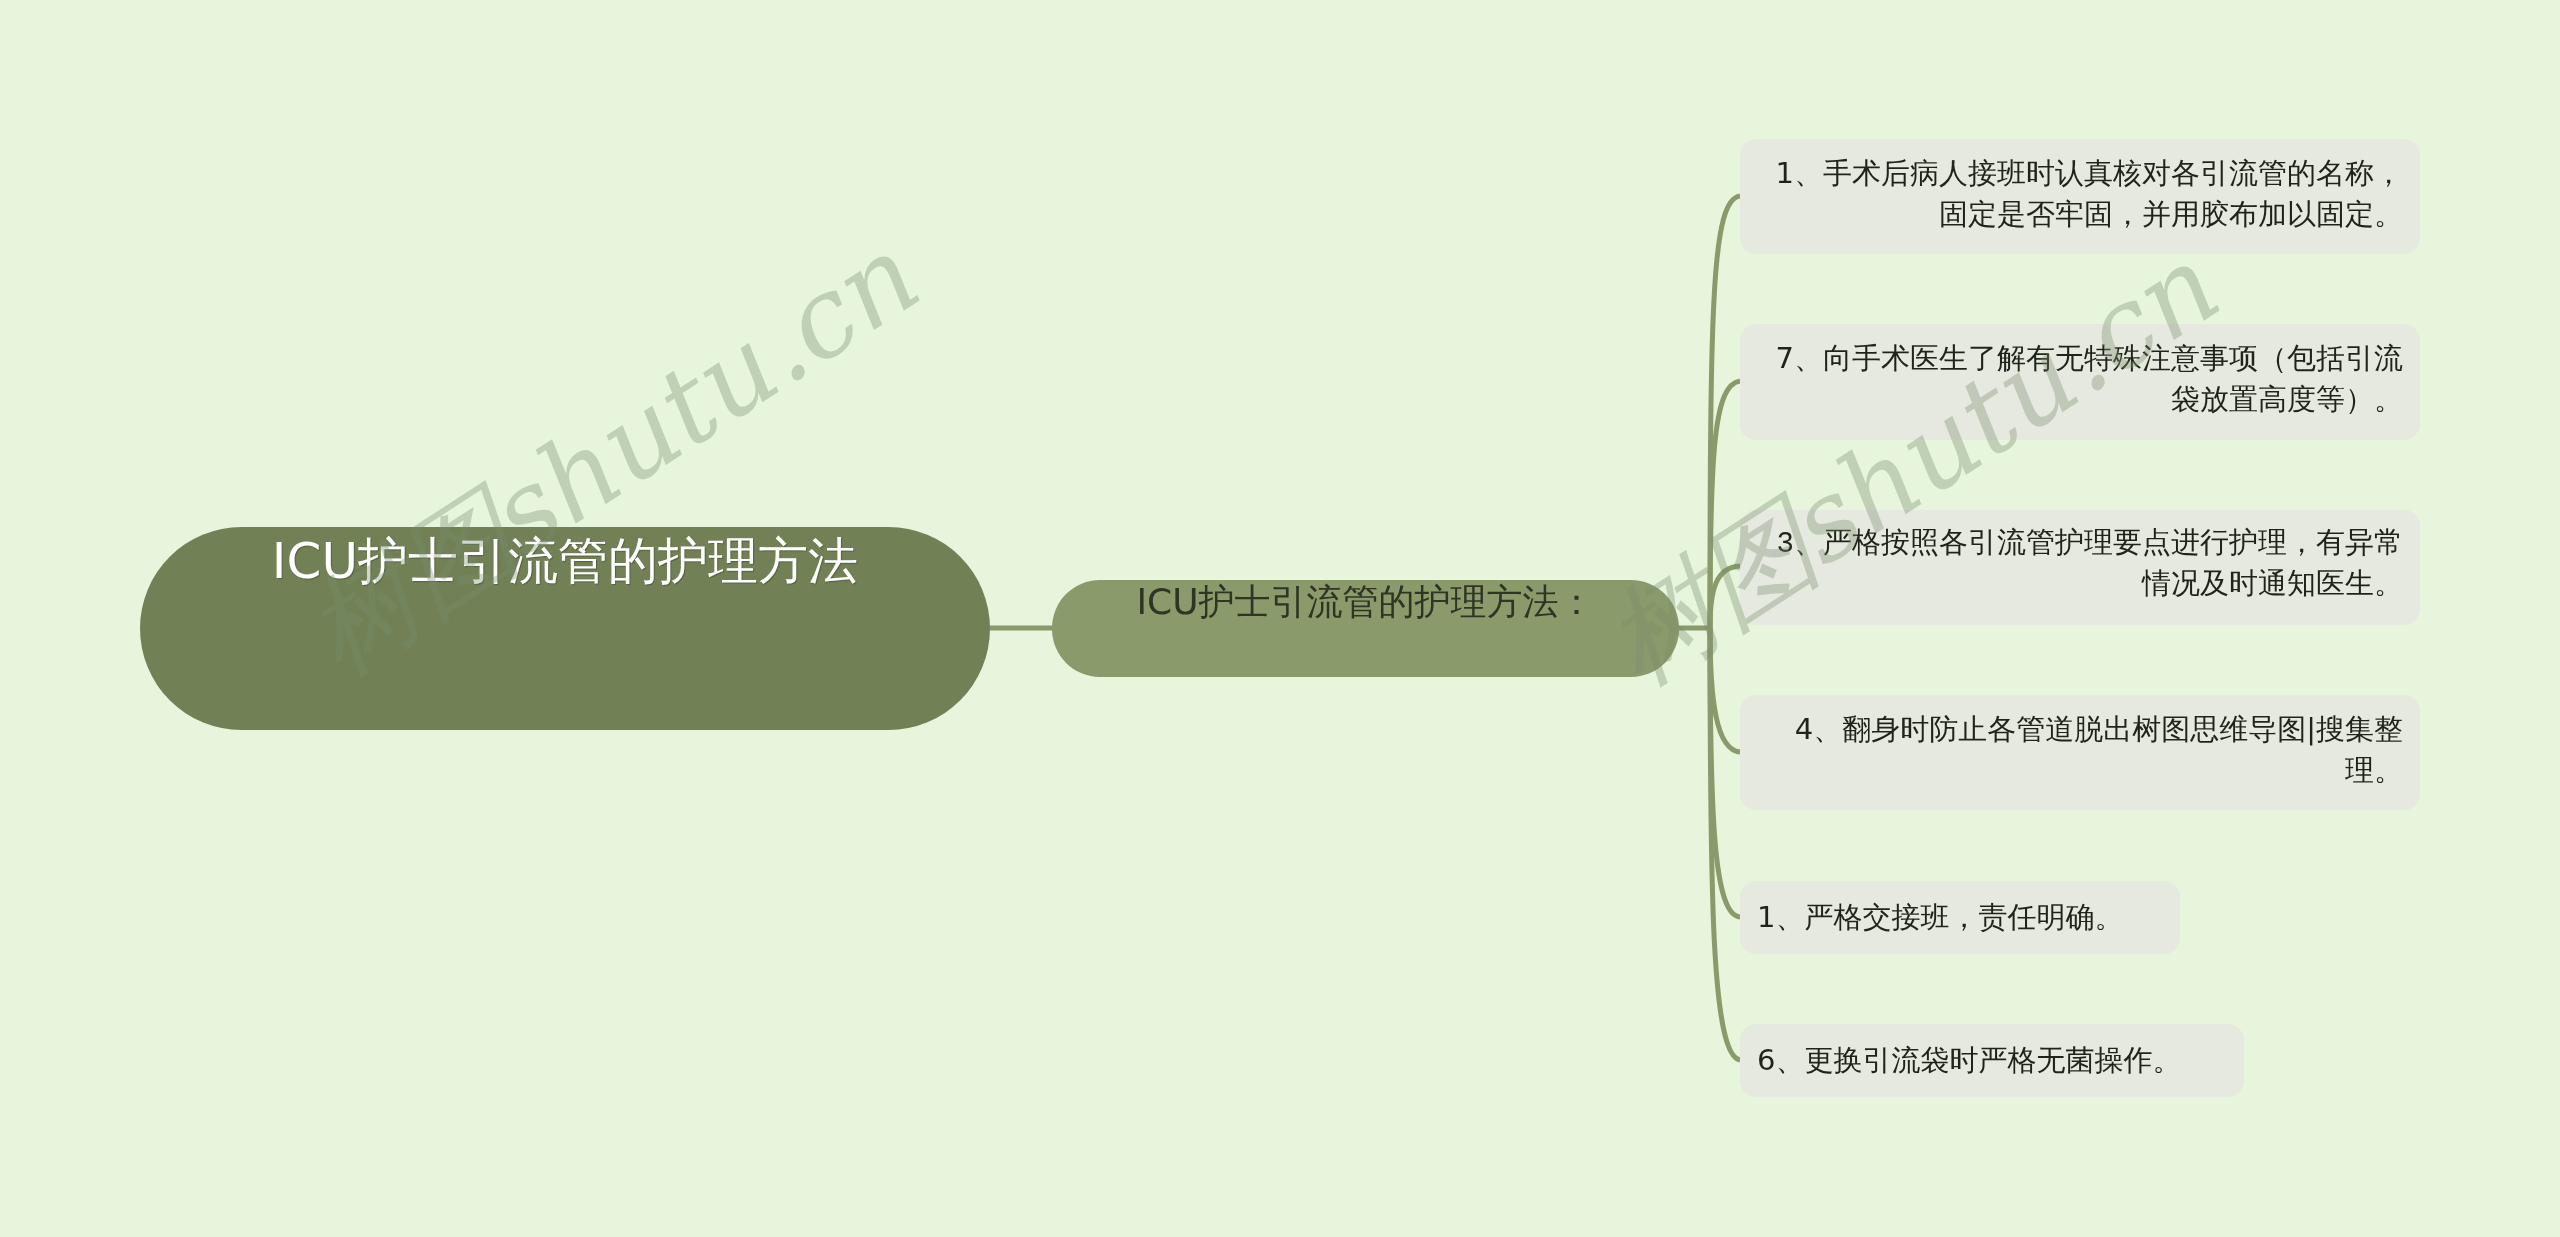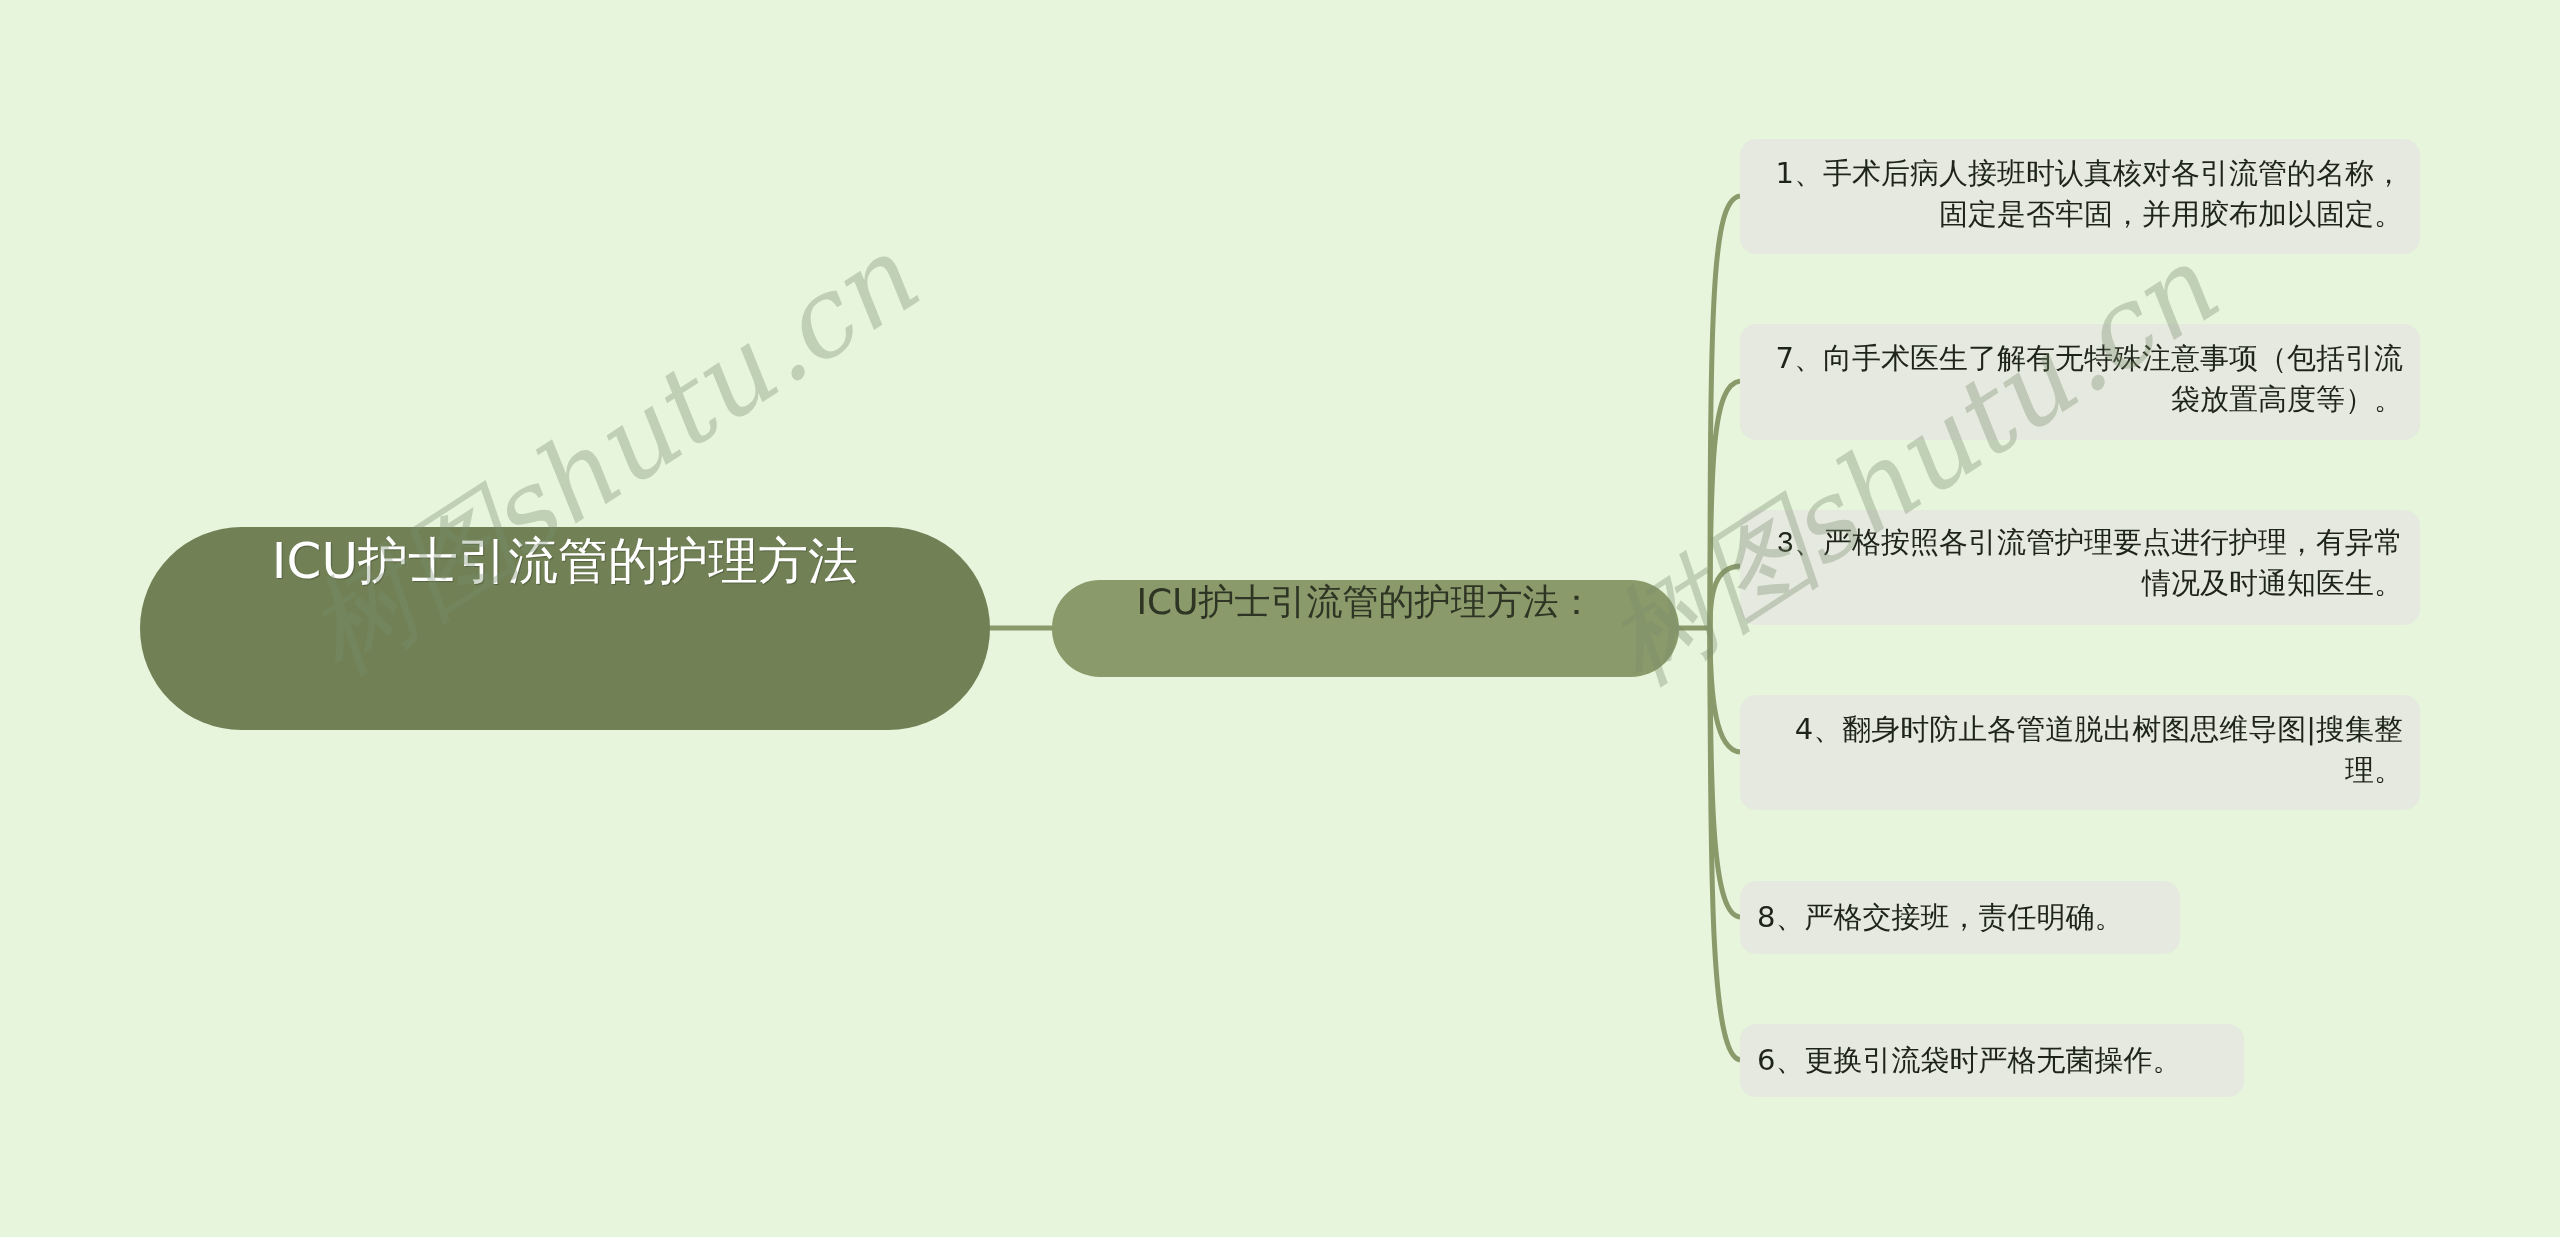--- a/index.html
+++ b/index.html
@@ -126,21 +126,21 @@
 
   <div class="leaf" style="left:1740px; top:510px; width:680px; height:115px;font-family:Liberation Mono, monospace;">
     <span>3、严格按照各引流管护理要点进行护理，有异常情况及时通知医生。</span>
   </div>
 
   <div class="leaf" style="left:1740px; top:695px; width:680px; height:115px;">
     <span>4、翻身时防止各管道脱出树图思维导图|搜集整理。</span>
   </div>
 
   <div class="leaf single" style="left:1740px; top:881px; width:440px; height:73px;">
-    <span>8、严格交接班，责任明确。</span>
+    <span>1、严格交接班，责任明确。</span>
   </div>
 
   <div class="leaf single" style="left:1740px; top:1024px; width:504px; height:73px;">
     <span>6、更换引流袋时严格无菌操作。</span>
   </div>
 
   <div class="watermark" style="left:360px; top:560px;">树图shutu.cn</div>
   <div class="watermark" style="left:1660px; top:570px;">树图shutu.cn</div>
 
 </div>

